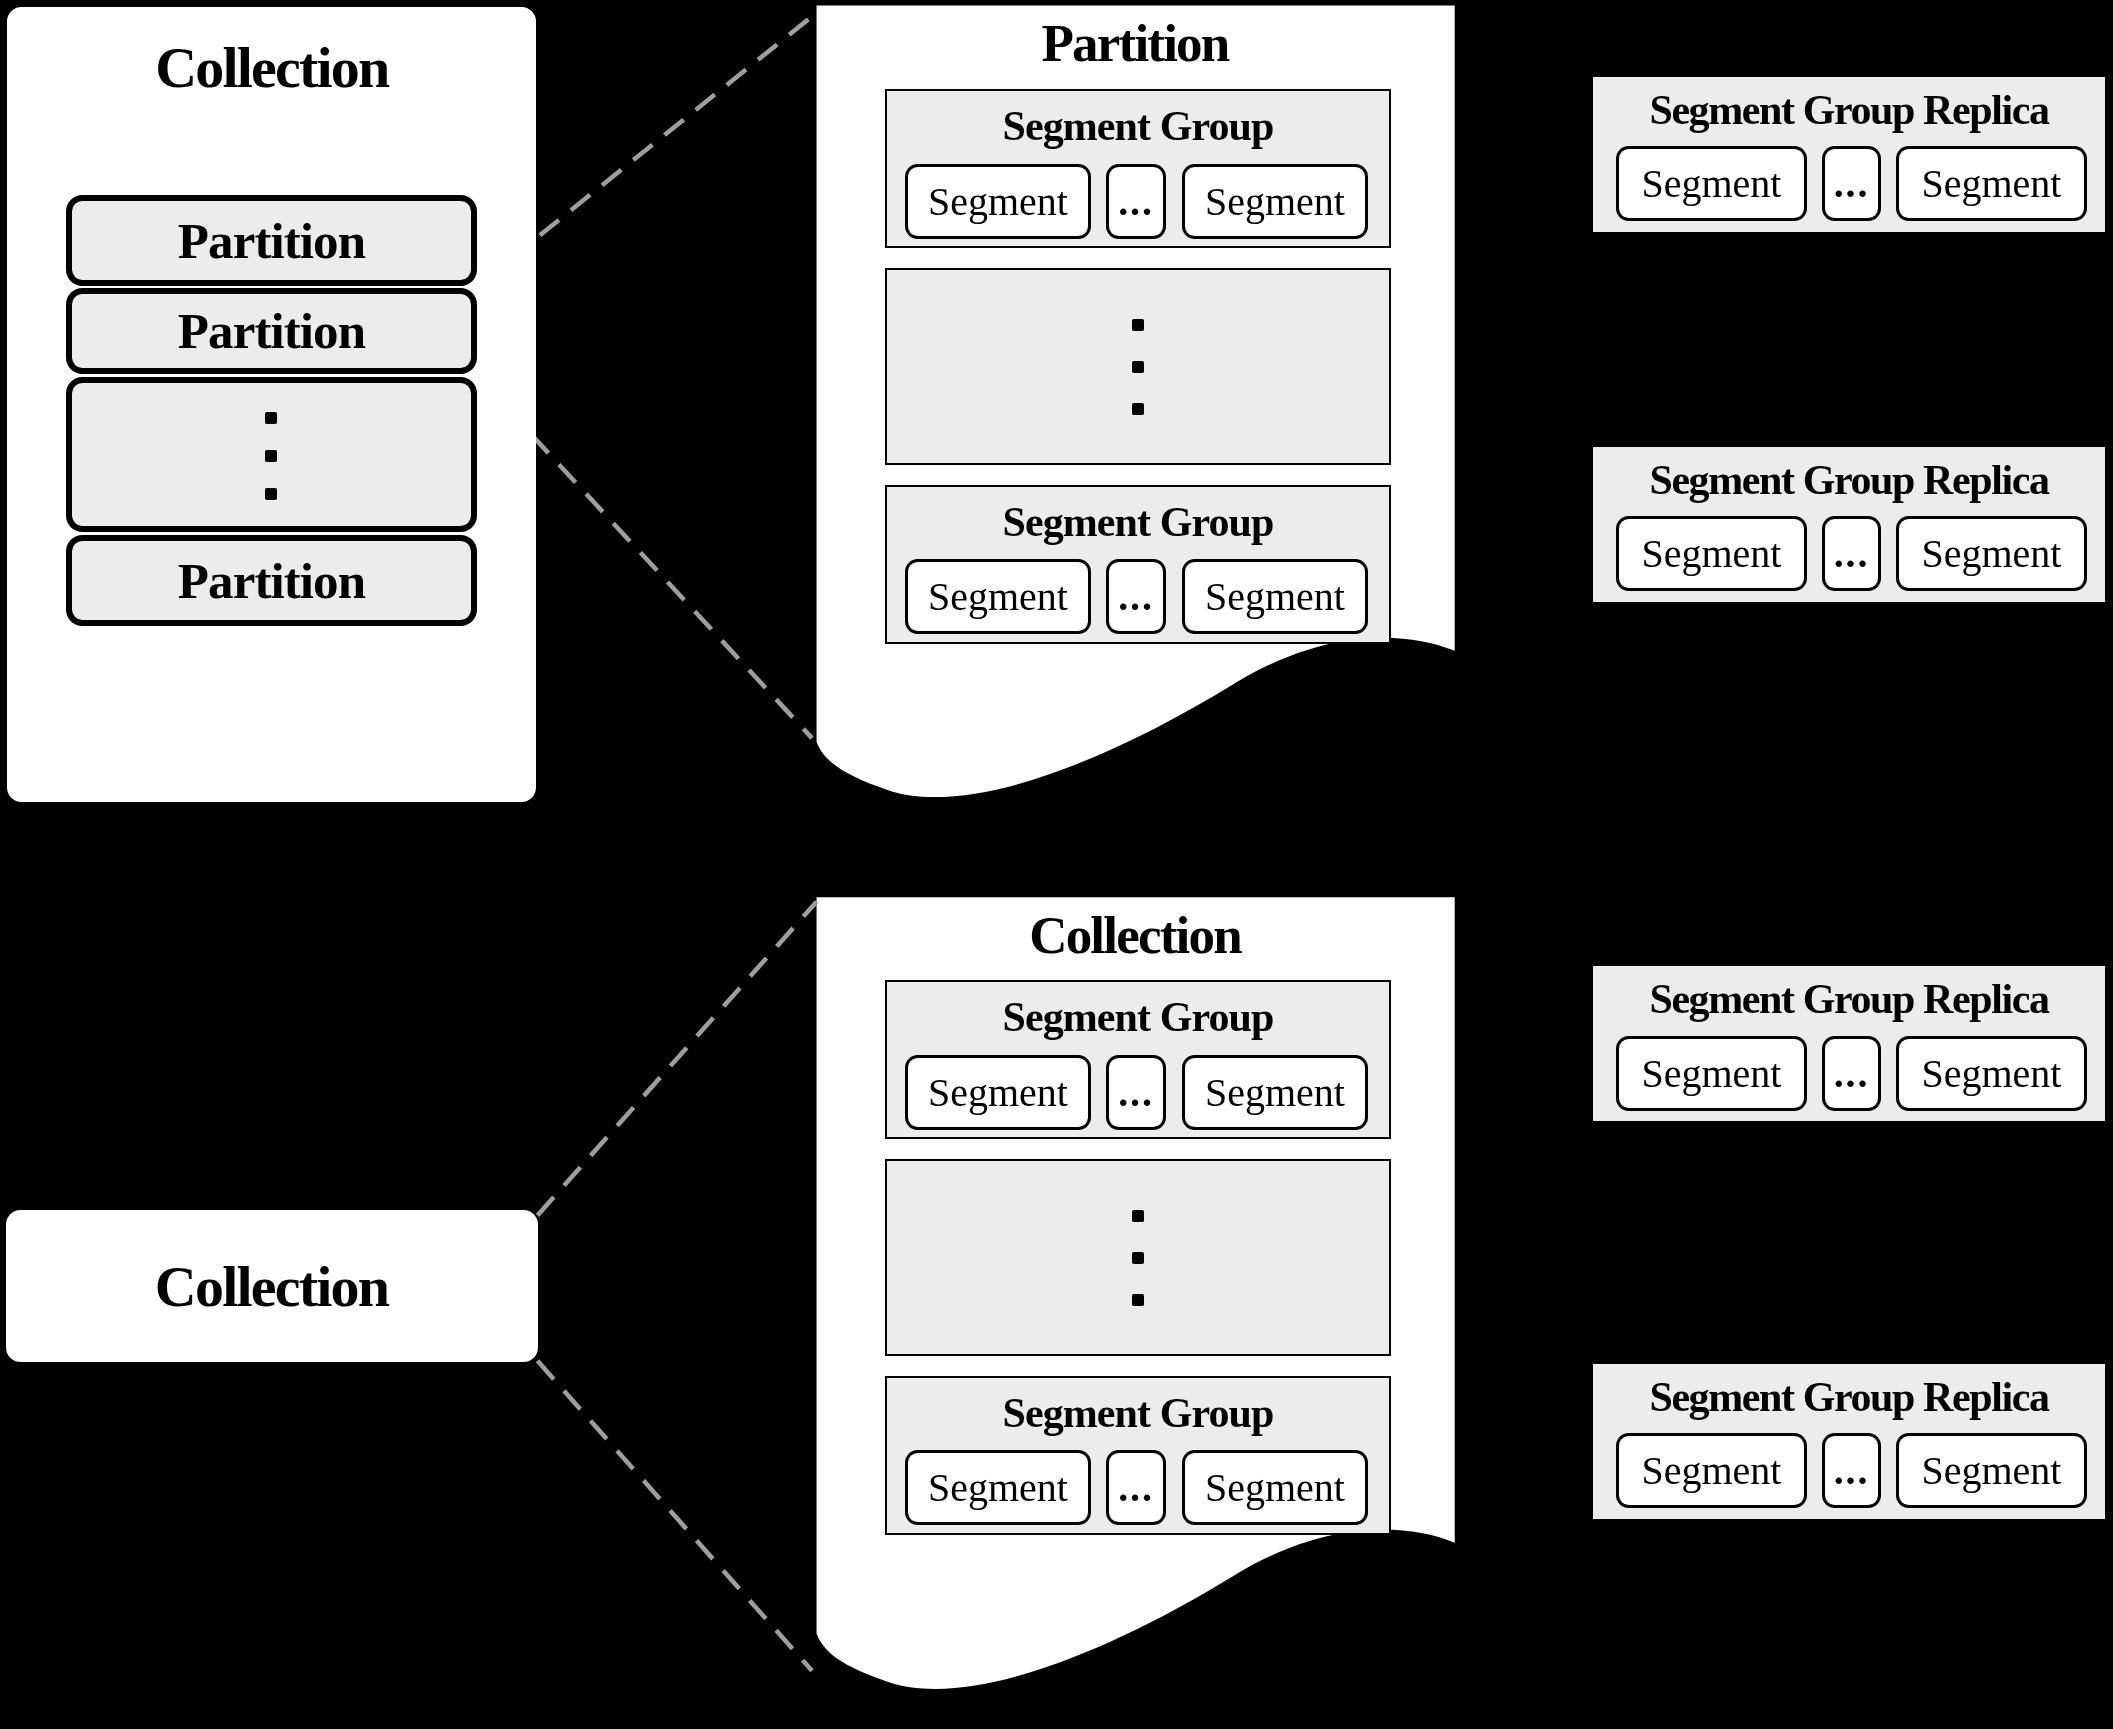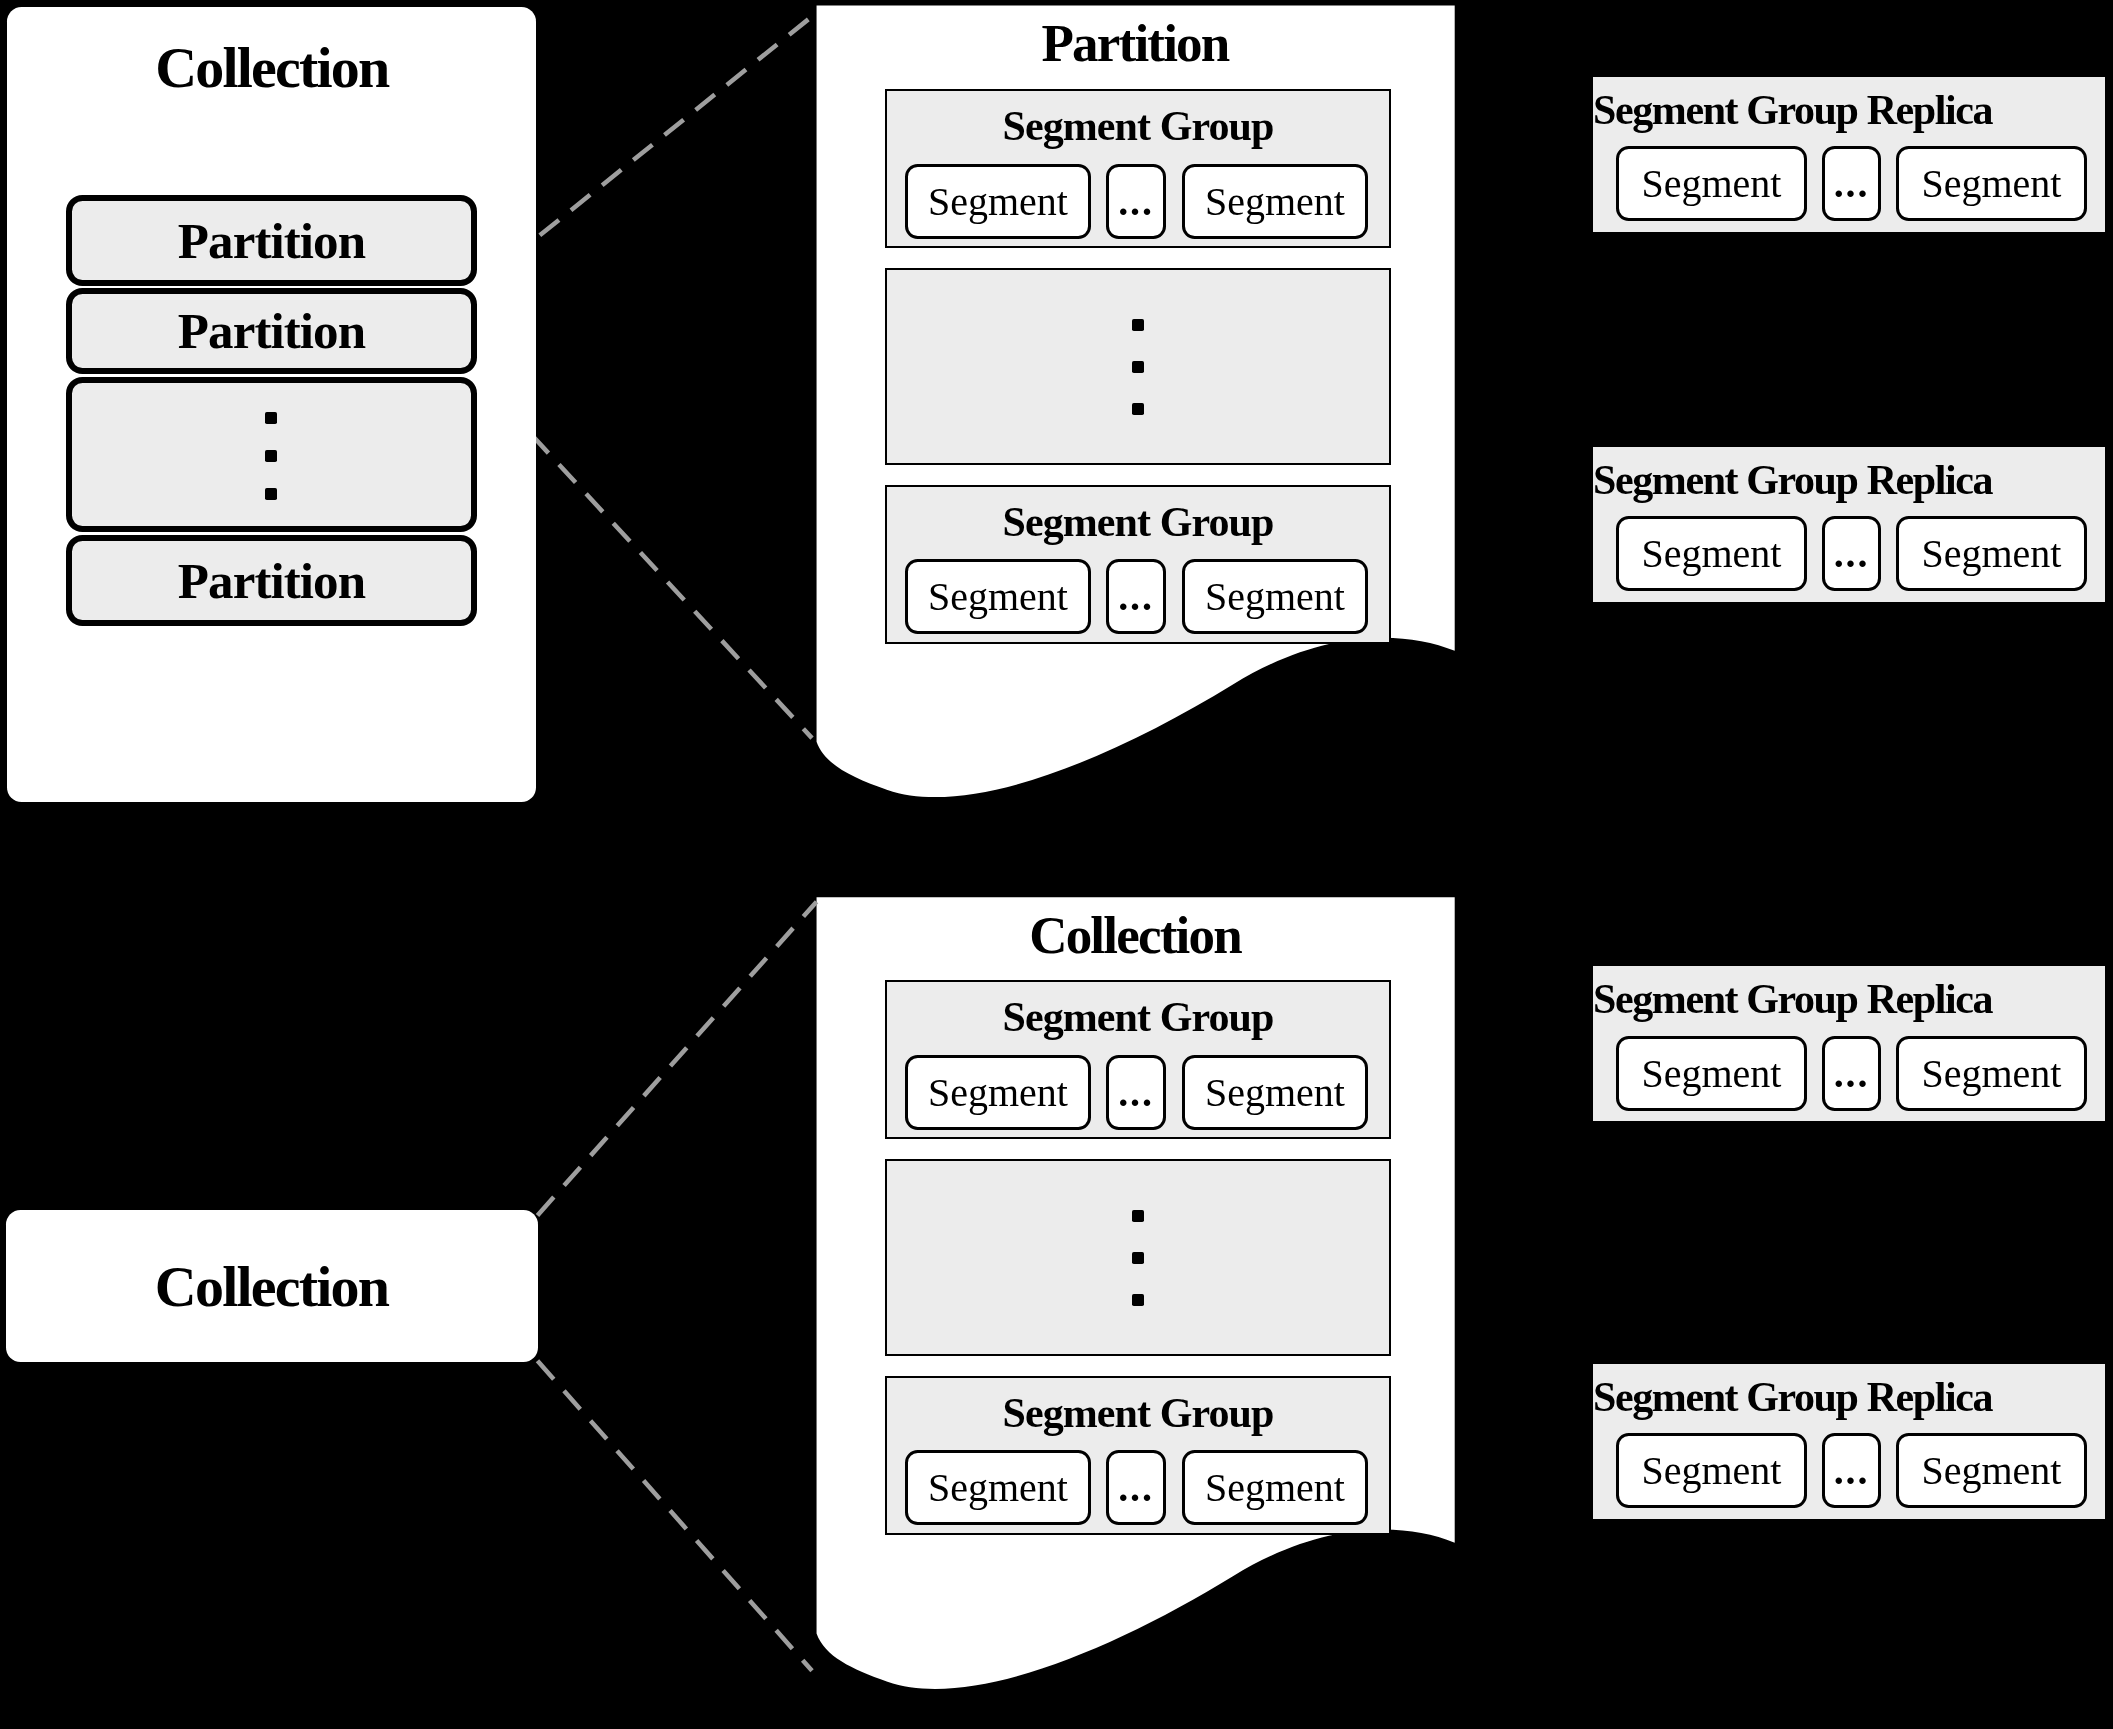--- a/index.html
+++ b/index.html
@@ -20,21 +20,21 @@
     font-weight:700;font-size:51px;letter-spacing:-0.9px;
   }
   .sg{background:#ececec;border:2.7px solid #000;}
   .sg-title{font-weight:700;font-size:42px;letter-spacing:-0.9px;text-align:center;margin-top:11px;}
   .segbox{
     background:#fff;border:3.6px solid #000;border-radius:12.7px;
     display:flex;align-items:center;justify-content:center;font-size:40px;
   }
   .ellipsisbox{font-weight:700;letter-spacing:1.8px;}
   .replica{background:#ececec;}
-  .replica-title{font-weight:700;font-size:42px;letter-spacing:-1.4px;margin-top:9px;}
+  .replica-title{font-weight:700;font-size:42px;letter-spacing:-1.4px;text-align:center;margin-top:9px;}
   .vdot{position:absolute;width:11.8px;height:11.8px;background:#000;border-radius:1.8px;}
   .flexcenter{display:flex;align-items:center;justify-content:center;}
 </style>
 </head>
 <body>
 
 <div class="stage">
 
   <svg class="bglayer" width="2114" height="1729" viewBox="0 0 2325 1902">
     <path class="paper" d="M898,6 L1600,6 L1600,716 C1540,692 1452,694 1356,753 C1222,835 1066,900 976,869 C936,855 907,841 898,816 L898,6 Z"></path>

